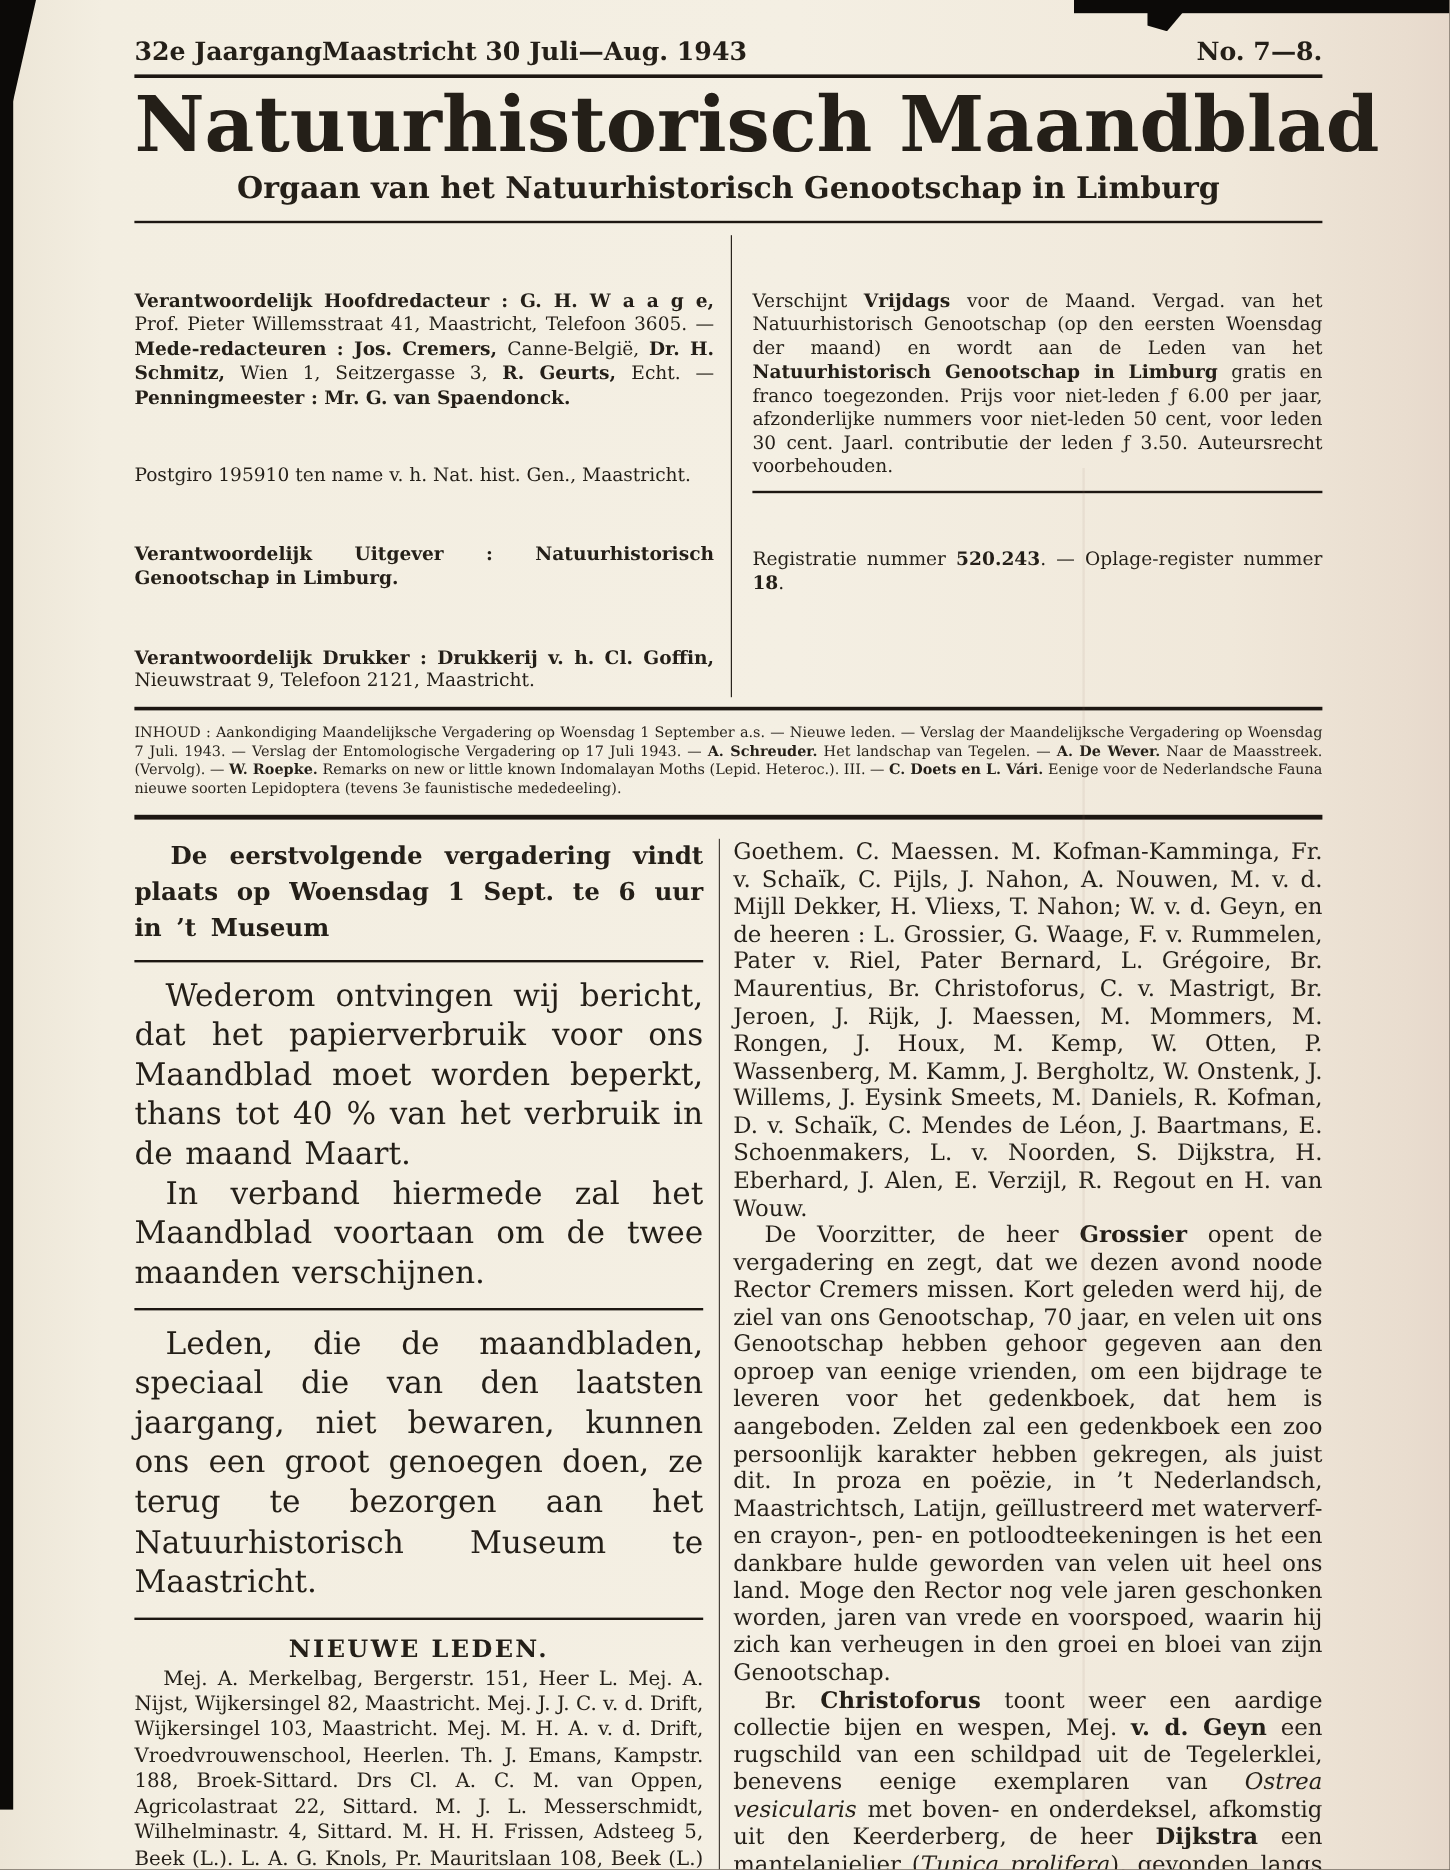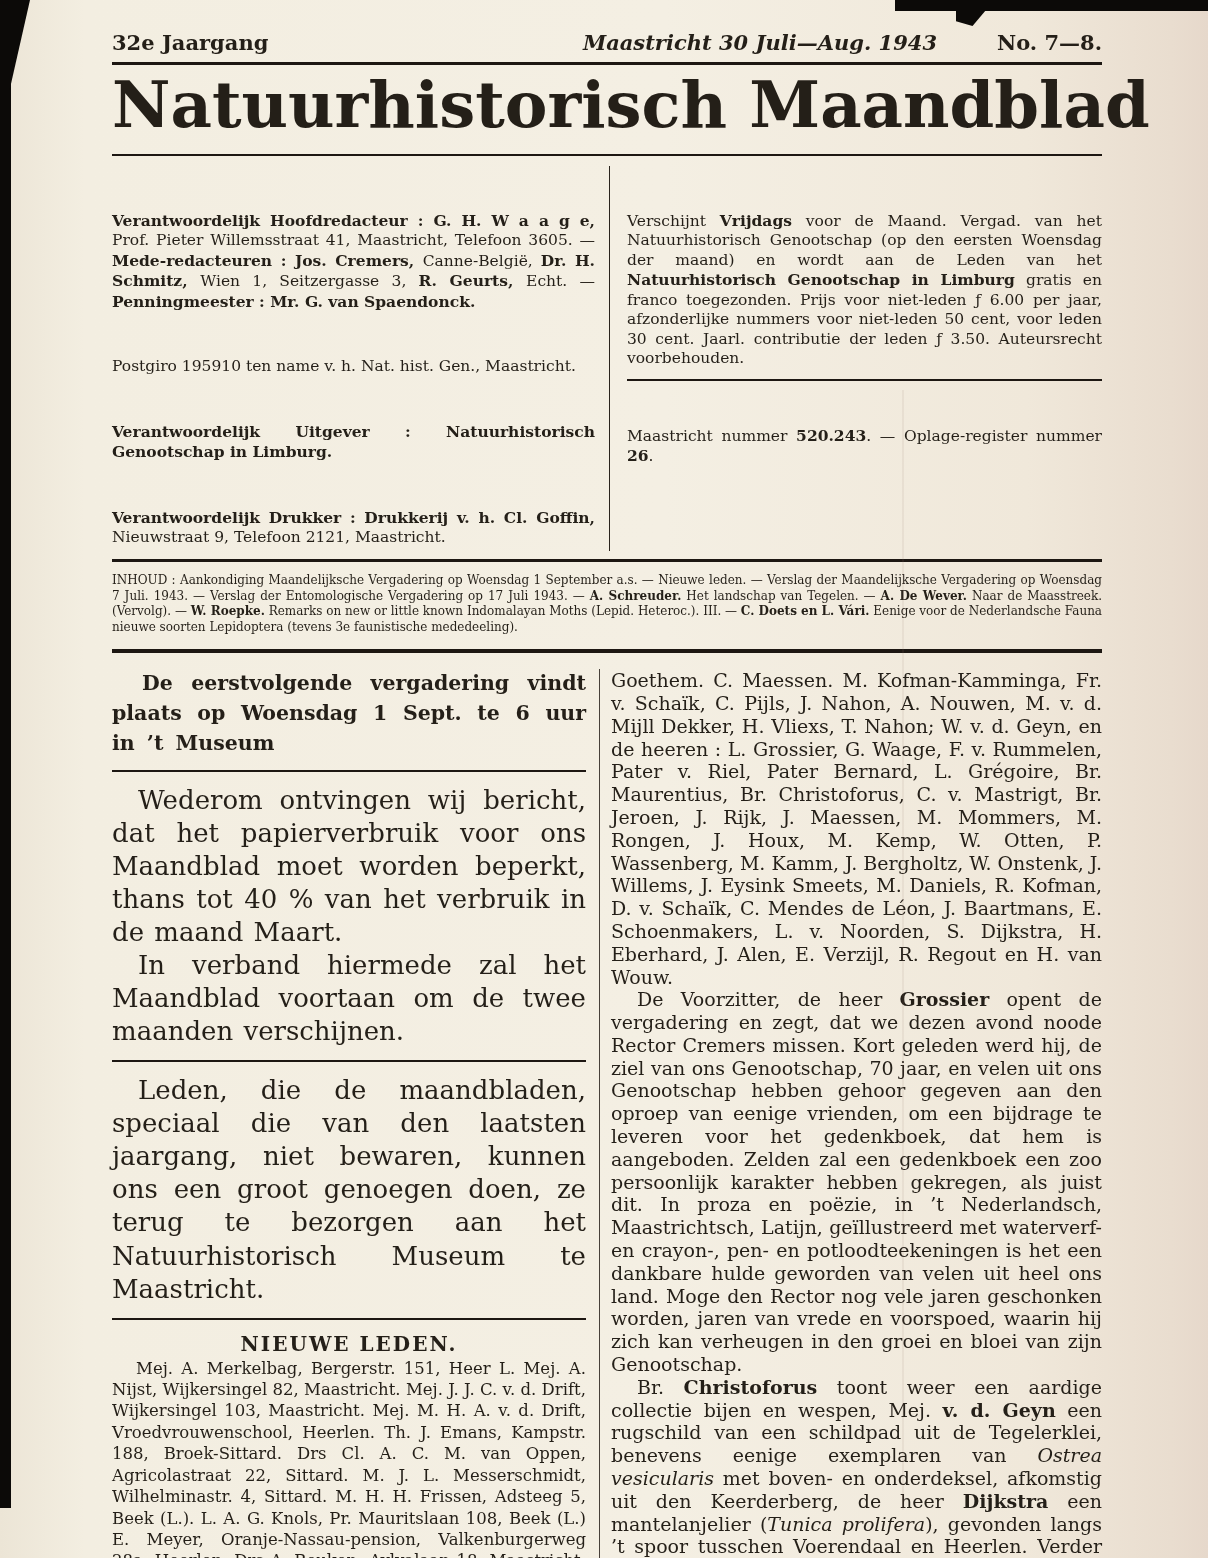--- a/index.html
+++ b/index.html
@@ -20,21 +20,21 @@
   
   .art{position:absolute;background:#0c0a08;}
   .art-left{left:0;top:0;width:11px;height:1508px;}
   .art-left-wedge{left:0;top:0;width:30px;height:90px;clip-path:polygon(0 0,100% 0,32% 100%,0 100%);}
   .art-top-right{top:0;right:0;width:313px;height:11px;}
   .art-tr-notch{top:10px;left:956px;width:30px;height:16px;clip-path:polygon(0 0,100% 0,55% 100%,0 70%);}
   .crease{position:absolute;left:902px;top:390px;width:2px;height:1120px;background:rgba(150,118,108,0.10);}
 
   
   .topline{display:flex;justify-content:space-between;align-items:baseline;font-weight:bold;font-size:21px;}
-  .topline .mid{flex:1;text-align:right;padding-right:60px;font-style:italic;}
+  .topline .mid{flex:1;text-align:left;padding-right:60px;}
   .rule-a{margin-top:7px;}
   .title{font-size:64px;font-weight:bold;text-align:center;margin:4px 0 0;line-height:1.12;white-space:nowrap;}
   .subtitle{font-size:25px;font-weight:bold;text-align:center;margin-top:1px;}
   .rule-b{margin-top:13px;}
 
   
   .colophon{display:flex;padding:10px 0 8px;font-size:15.5px;line-height:1.26;text-align:justify;}
   .colophon .col-left{width:483px;padding-right:14px;}
   .vdiv{width:1px;background:#2a241d;}
   .colophon .col-right{flex:1;padding-left:17px;}
@@ -71,34 +71,35 @@
   <div class="content">
 
     <div class="topline">
       <span>32e Jaargang</span>
       <span class="mid">Maastricht 30 Juli—Aug. 1943</span>
       <span>No. 7—8.</span>
     </div>
     <div class="rule rule-3 rule-a"></div>
 
     <h1 class="title">Natuurhistorisch Maandblad</h1>
+    <div class="subtitle">Orgaan van het Natuurhistorisch Genootschap in Limburg</div>
     <div class="rule rule-2 rule-b"></div>
 
     <div class="colophon">
       <div class="col-left">
         <p><span class="b">Verantwoordelijk Hoofdredacteur : </span><span class="b">G. H. W a a g e, </span><span>Prof. Pieter Willemsstraat 41, Maastricht, Telefoon 3605. — </span><span class="b">Mede-redacteuren : Jos. Cremers, </span><span>Canne-België, </span><span class="b">Dr. H. Schmitz, </span><span>Wien 1, Seitzergasse 3, </span><span class="b">R. Geurts, </span><span>Echt. — </span><span class="b">Penningmeester : Mr. G. van Spaendonck.</span></p>
         <p>Postgiro 195910 ten name v. h. Nat. hist. Gen., Maastricht.</p>
         <p><span class="b">Verantwoordelijk Uitgever : Natuurhistorisch Genootschap in Limburg.</span></p>
         <p><span class="b">Verantwoordelijk Drukker : Drukkerij v. h. Cl. Goffin, </span><span>Nieuwstraat 9, Telefoon 2121, Maastricht.</span></p>
       </div>
       <div class="vdiv"></div>
       <div class="col-right">
         <p><span>Verschijnt </span><span class="b">Vrijdags</span><span> voor de Maand. Vergad. van het Natuurhistorisch Genootschap (op den eersten Woensdag der maand) en wordt aan de Leden van het </span><span class="b">Natuurhistorisch Genootschap in Limburg</span><span> gratis en franco toegezonden. Prijs voor niet-leden ƒ 6.00 per jaar, afzonderlijke nummers voor niet-leden 50 cent, voor leden 30 cent. Jaarl. contributie der leden ƒ 3.50. Auteursrecht voorbehouden.</span></p>
         <div class="rule rule-2 reg-rule"></div>
-        <p><span>Maastricht nummer </span><span class="b">520.243</span><span>. — Oplage-register nummer </span><span class="b">26</span><span>.</span></p>
+        <p><span>Registratie nummer </span><span class="b">520.243</span><span>. — Oplage-register nummer </span><span class="b">18</span><span>.</span></p>
       </div>
     </div>
     <div class="rule rule-3"></div>
 
     <p class="inhoud"><span>INHOUD : Aankondiging Maandelijksche Vergadering op Woensdag 1 September a.s. — Nieuwe leden. — Verslag der Maandelijksche Vergadering op Woensdag 7 Juli. 1943. — Verslag der Entomologische Vergadering op 17 Juli 1943. — </span><span class="b">A. Schreuder.</span><span> Het landschap van Tegelen. — </span><span class="b">A. De Wever.</span><span> Naar de Maasstreek. (Vervolg). — </span><span class="b">W. Roepke.</span><span> Remarks on new or little known Indomalayan Moths (Lepid. Heteroc.). III. — </span><span class="b">C. Doets en L. Vári.</span><span> Eenige voor de Nederlandsche Fauna nieuwe soorten Lepidoptera (tevens 3e faunistische mededeeling).</span></p>
     <div class="rule rule-4"></div>
 
     <div class="bodycols">
 
       <div class="bcol-left">

